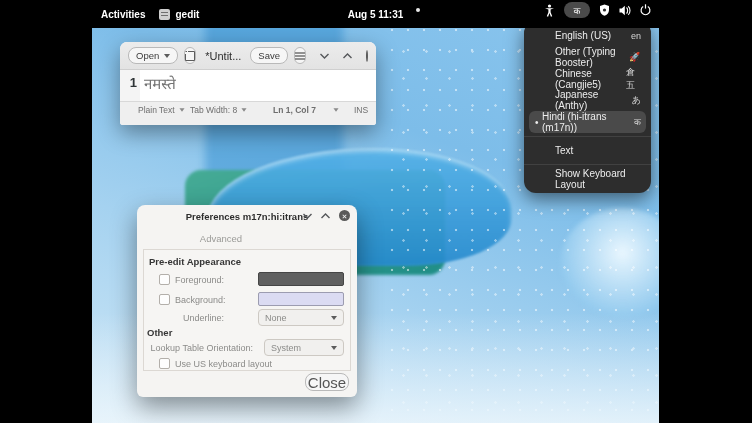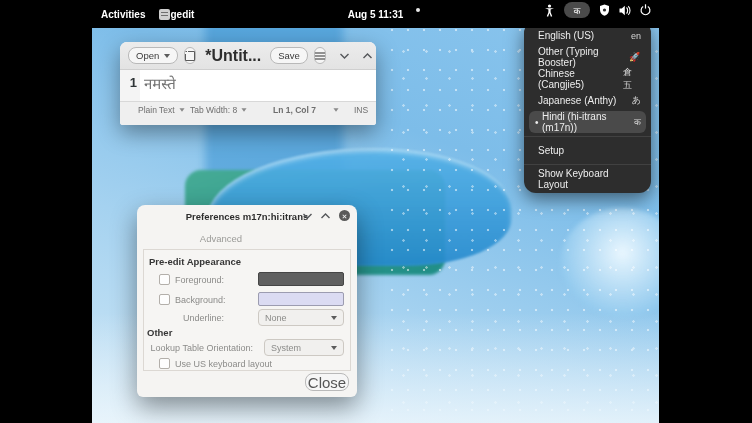--- a/index.html
+++ b/index.html
@@ -24,36 +24,36 @@
              background-image:radial-gradient(circle, rgba(255,255,255,.95) 0 1px, transparent 1.6px),
                               radial-gradient(circle, rgba(255,255,255,.8) 0 1px, transparent 1.5px);
              background-size:16px 20px, 23px 27px; background-position:0 0, 8px 11px; }
   .wp-fog { left:0; bottom:0; width:100%; height:110px;
             background:linear-gradient(180deg, transparent, rgba(236,246,252,.85)); }
 
   
   #topbar { position:absolute; left:0; top:0; width:567px; height:28px; background:#000;
             display:flex; align-items:center; color:#fff; font-size:10px; font-weight:bold; z-index:40; }
   .tb-left { display:flex; align-items:center; gap:14px; padding-left:9px; }
-  .tb-app { display:flex; align-items:flex-end; }
+  .tb-app { display:flex; align-items:flex-end; gap:5px; }
   .tb-appicon { width:11px; height:11px; border-radius:2px; background:#cfcfcf; position:relative; }
   .tb-appicon::before, .tb-appicon::after { content:""; position:absolute; left:2px; right:2px; height:1px; background:#6e6e6e; }
   .tb-appicon::before { top:3px; } .tb-appicon::after { top:6px; }
   .tb-clock { position:absolute; left:50%; transform:translateX(-50%); white-space:nowrap; }
   .tb-dot { position:absolute; left:324px; top:8px; width:4px; height:4px; border-radius:50%; background:#e8e8e8; }
   .tb-right { position:absolute; right:8px; top:0; height:20px; display:flex; align-items:center; gap:9px; }
   .tb-pill { height:16px; min-width:26px; border-radius:8px; background:#4a4a4a; color:#fff;
              display:flex; align-items:center; justify-content:center; font-size:9px; font-weight:normal; padding:0 6px; }
   .tb-icon svg { display:block; }
 
   
   #ime-menu { position:absolute; left:432px; top:21px; width:127px; height:172px; border-radius:12px;
               background:#2d2d2d; box-shadow:0 6px 18px rgba(0,0,0,.5); z-index:35; padding:4px 0;
               color:#ededed; font-size:10px; }
-  .mi { position:relative; height:21.5px; display:flex; align-items:center; padding:0 10px 0 14px; cursor:default; }
+  .mi { position:relative; height:21.5px; display:flex; align-items:center; padding:0 10px 0 31px; cursor:default; }
   .mi .badge { margin-left:auto; color:#d6d6d6; font-size:9px; }
   .mi.selected { margin:0 5px; padding:0 5px 0 13px; border-radius:6px; }
   .mi.selected .bullet { position:absolute; left:6px; top:50%; transform:translateY(-50%); font-size:10px; color:#ededed; }
   .msep { height:1px; background:#414141; margin:3px 0; }
 
   
   .btn { background:#f6f6f6; border:1px solid #b9b9b9; border-radius:8px; color:#3a3a3a;
          display:inline-flex; align-items:center; justify-content:center; font-size:9.5px;text-align:center; }
   .caret-dn { width:0; height:0; border-left:3.5px solid transparent; border-right:3.5px solid transparent;
               border-top:4px solid #5c5c5c; display:inline-block; }
@@ -61,21 +61,21 @@
   .wc-close::before, .wc-close::after { content:""; position:absolute; left:3px; right:3px; top:5.5px; height:1px; background:#efefef; }
   .wc-close::before { transform:rotate(45deg);} .wc-close::after { transform:rotate(-45deg);}
   .chev svg { display:block; }
 
   
   #gedit { position:absolute; left:28px; top:42px; width:256px; height:83px; border-radius:7px 7px 3px 3px;
            background:#fff; box-shadow:0 8px 22px rgba(0,0,0,.38); z-index:10; }
   #gedit-header { height:28px; background:linear-gradient(#ececec,#e3e3e3); border-bottom:1px solid #cfcfcf;
                   border-radius:7px 7px 0 0; display:flex; align-items:center; padding:0 8px; gap:6px; }
   #gedit-header .btn { height:17px; padding:0 7px; gap:5px; }
-  .gedit-title { font-size:16px; font-weight:bold; color:#2d2d2d; margin:0 3px; white-space:nowrap; }
+  .gedit-title { font-size:11px; font-weight:normal; color:#2d2d2d; margin:0 3px; white-space:nowrap; }
   #gedit-editor { position:relative; height:38px; background:#fff; }
   .gutter { position:absolute; left:0; top:0; bottom:0; width:20px; background:#f4f4f4; }
   .lineno { position:absolute; left:0; top:5px; width:17px; text-align:right; font-size:13px; font-weight:bold; color:#2e3436; }
   .doctext { position:absolute; left:24px; top:3px; font-size:15px; color:#737373; }
   #gedit-status { position:absolute; left:0; right:0; bottom:0; height:24px; background:#efefef;
                   border-top:1px solid #d8d8d8; border-radius:0 0 3px 3px; font-size:8.5px; color:#6e6e6e; }
   .sb-item { position:absolute; top:0; height:16px; display:flex; align-items:center; gap:4px; }
   .sb-item .caret-dn { border-top-color:#8a8a8a; transform:scale(.85); }
 
   
@@ -174,21 +174,21 @@
         <span>Japanese (Anthy)</span>
         <span class="badge">あ</span>
       </div>
       <div class="mi selected" style="background-color: rgb(74, 74, 74);">
         <span class="bullet">•</span>
         <span>Hindi (hi-itrans (m17n))</span>
         <span class="badge">क</span>
       </div>
       <div class="msep"></div>
       <div class="mi">
-        <span>Setup</span>
+        <span>Text</span>
       </div>
       <div class="msep"></div>
       <div class="mi">
         <span>Show Keyboard Layout</span>
       </div>
     </div>
 
     <div id="gedit">
       <div id="gedit-header">
         <span class="btn">

